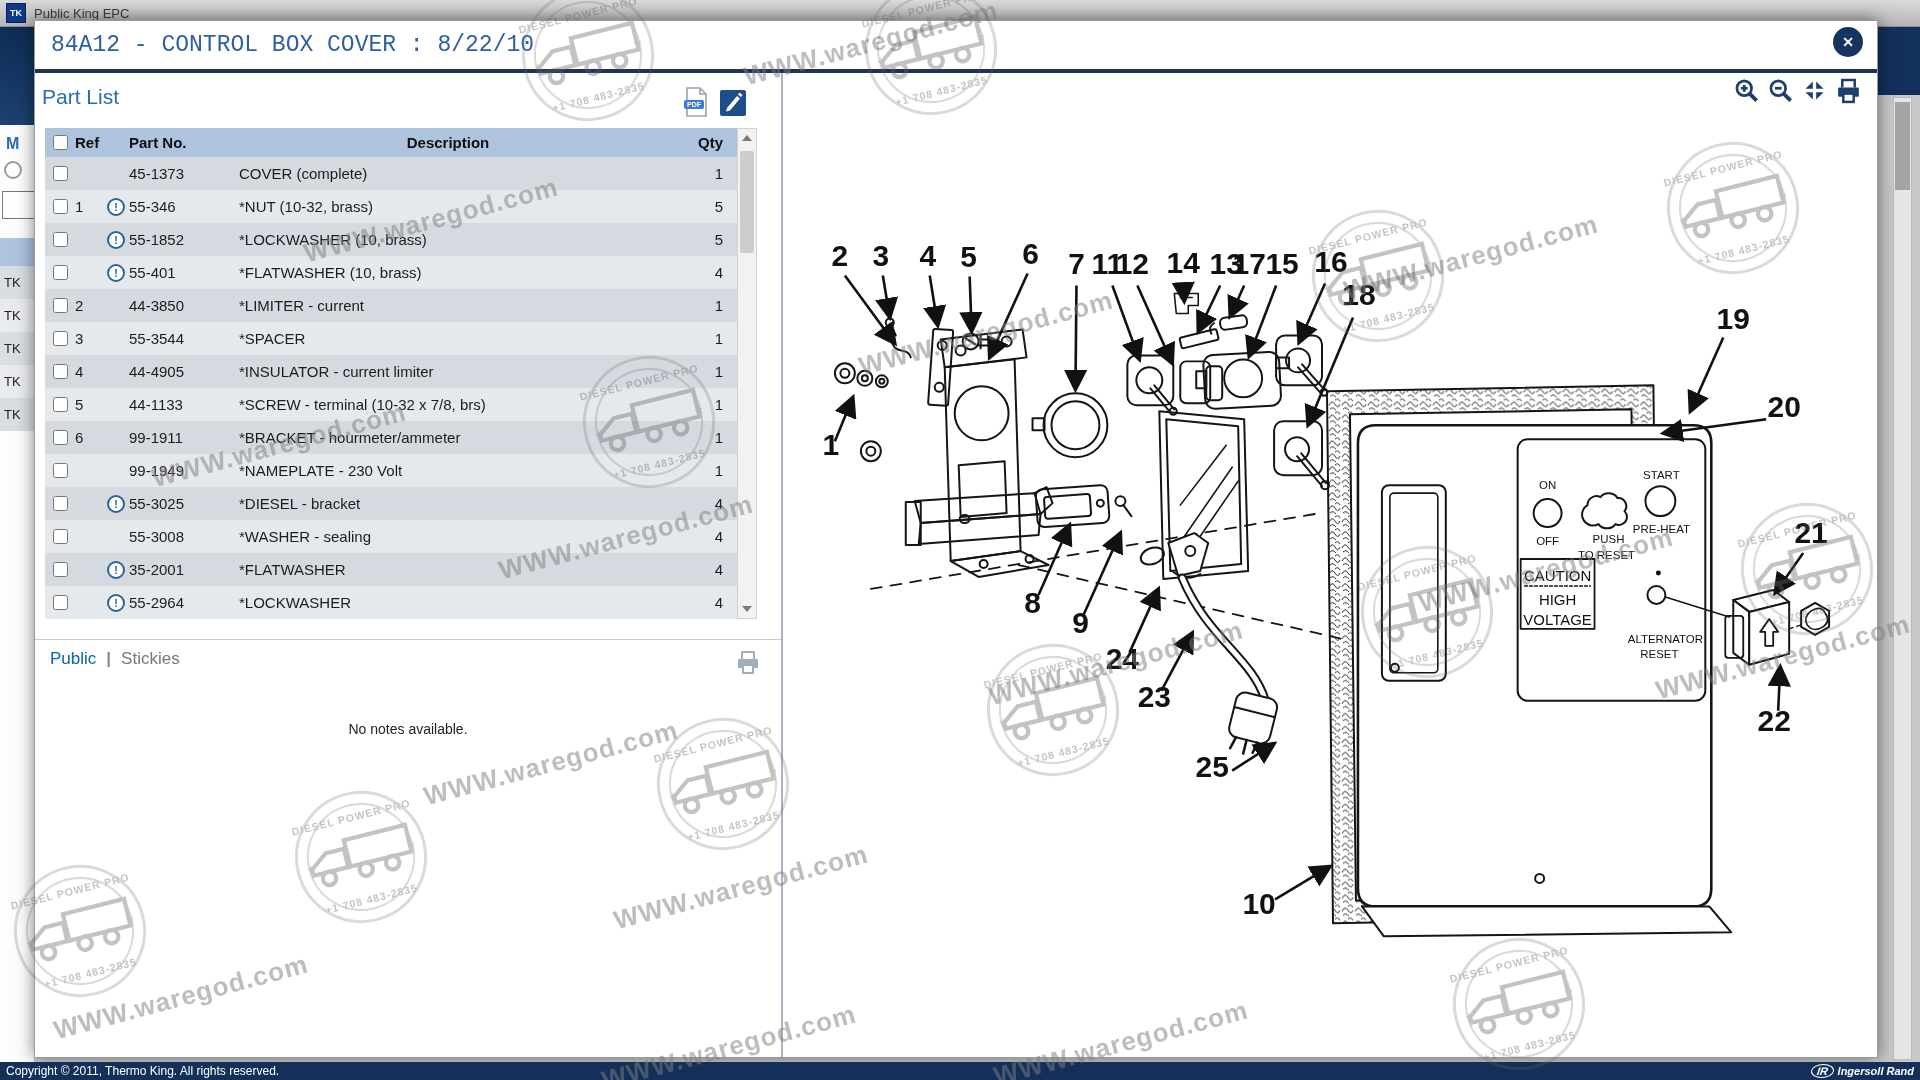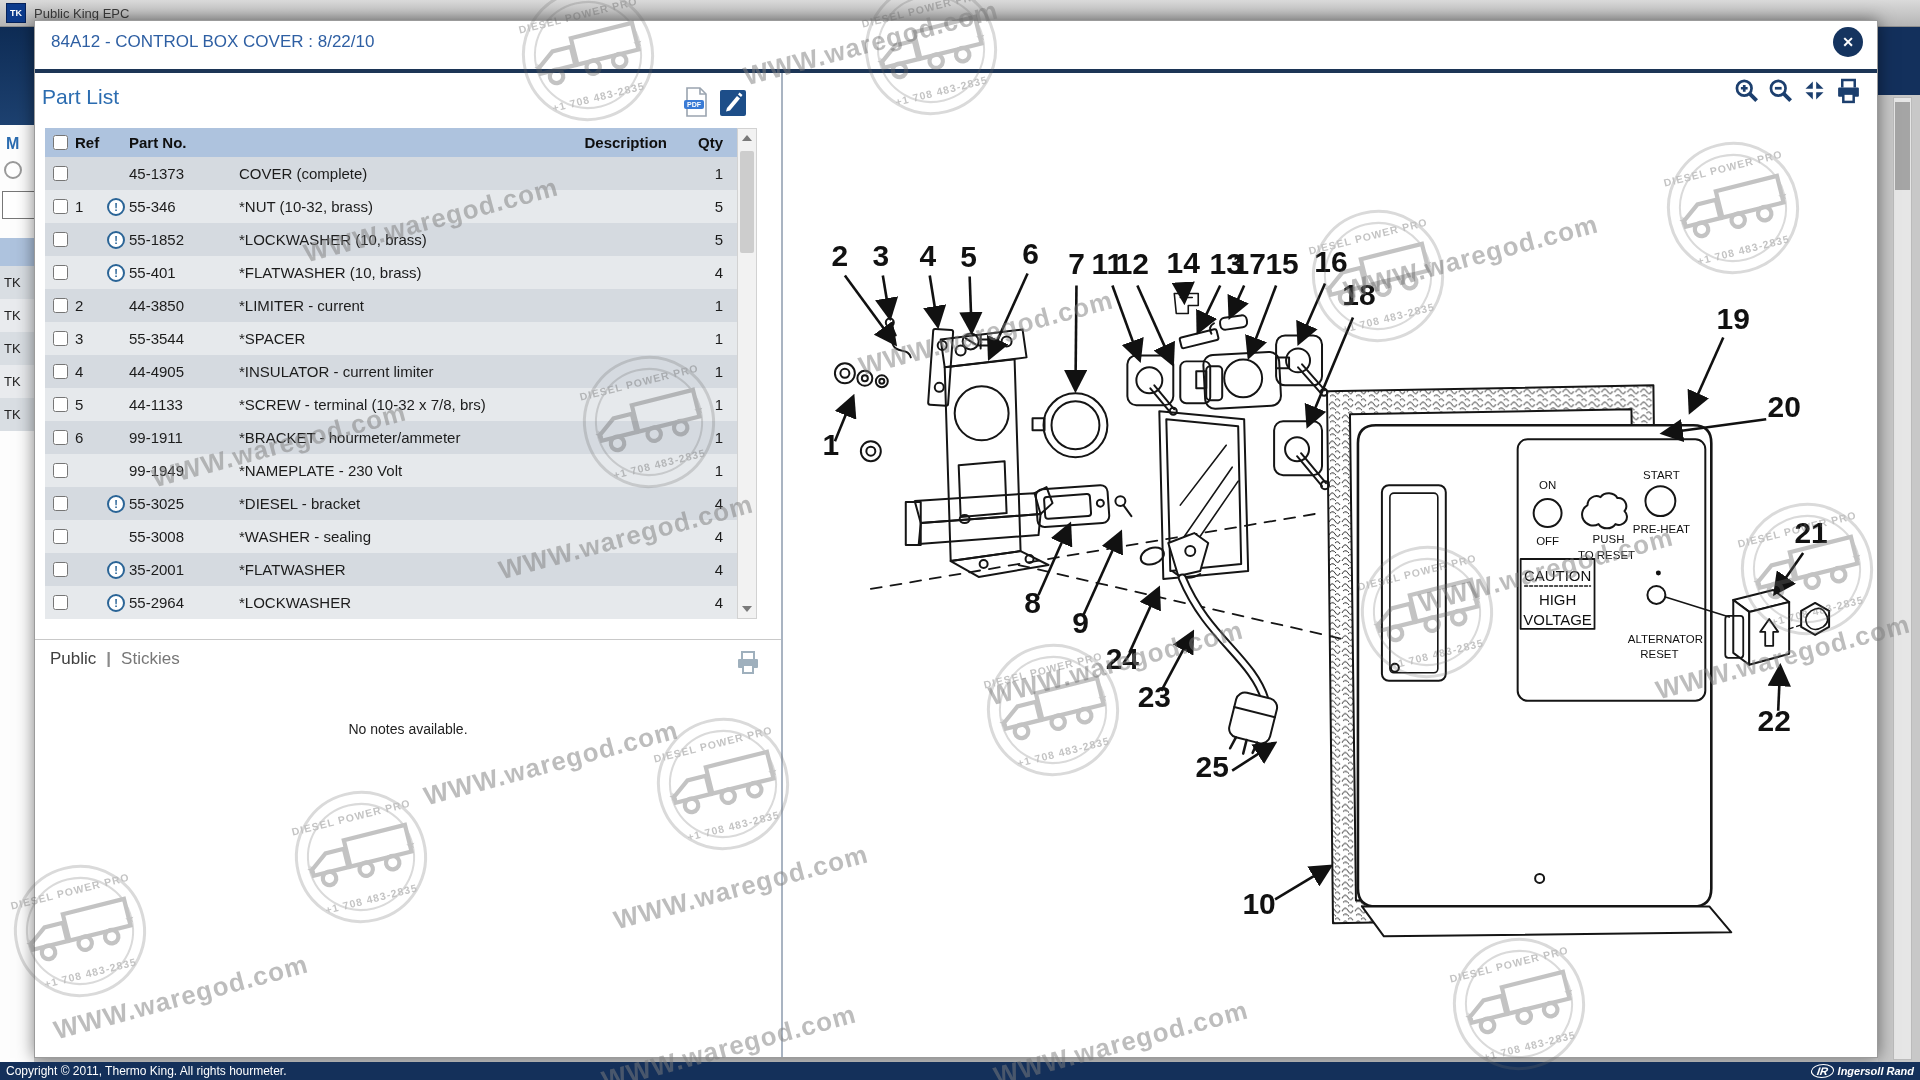--- a/index.html
+++ b/index.html
@@ -16,51 +16,51 @@
   .sliver-input{position:absolute;left:2px;top:66px;width:44px;height:24px;border:1px solid #777;background:#fff;}
   .sliver-band{position:absolute;left:0;top:113px;width:34px;height:28px;background:#aec3de;}
   .sliver-row{position:absolute;left:0;width:34px;height:33px;font-size:13px;color:#222;display:flex;align-items:center;padding-left:4px;box-sizing:border-box;}
   .sr0{background:#d9dee3}.sr1{background:#e9ebee}
   .right-banner{position:absolute;right:0;top:27px;width:42px;height:68px;background:#13305c;z-index:4;}
   .right-area{position:absolute;right:0;top:95px;width:42px;bottom:18px;background:#c8c8c8;z-index:4;}
   .right-scrollbar{position:absolute;right:8px;top:2px;width:17px;bottom:2px;background:#e6e6e6;border:1px solid #bbb;}
   .right-scroll-thumb{position:absolute;top:4px;left:1px;right:1px;height:88px;background:#a5a5a5;}
   
   .modal{position:absolute;left:34px;top:20px;width:1844px;height:1038px;background:#fff;border:1px solid #9b9b9b;box-shadow:0 0 16px rgba(0,0,0,.5);box-sizing:border-box;z-index:10;}
-  .modal-title{position:absolute;left:16px;top:11px;font-size:17px;color:#2e5fa3;}
+  .modal-title{position:absolute;left:16px;top:11px;font-size:23px;color:#2e5fa3;font-family:Liberation Mono, monospace;}
   .modal-rule{position:absolute;left:0;top:48px;width:100%;height:4px;background:#1c3556;}
   .close-btn{position:absolute;right:14px;top:6px;width:30px;height:30px;border-radius:50%;background:#15345f;color:#fff;font-size:14px;font-weight:bold;display:flex;align-items:center;justify-content:center;cursor:pointer;}
   
   .left-pane{position:absolute;left:0;top:52px;width:746px;bottom:0;}
   .pane-sep{position:absolute;left:746px;top:52px;bottom:0;width:2px;background:#a9b4c2;}
   .pl-title{position:absolute;left:7px;top:12px;font-size:21px;color:#2b6cb0;}
   .pl-icons{position:absolute;left:648px;top:14px;display:flex;gap:10px;align-items:center;}
   .part-table{position:absolute;left:10px;top:55px;width:692px;}
   .thead{height:29px;background:#aec3de;display:flex;align-items:center;font-weight:bold;font-size:15px;color:#0f0f0f;}
   .tr{height:33px;display:flex;align-items:center;font-size:15px;color:#1c1c1c;}
   .tbody .tr:nth-child(odd){background:#d5dae0;}
   .tbody .tr:nth-child(even){background:#e6e9ec;}
   .c-cb{width:30px;display:flex;justify-content:center;}
   .c-ref{width:28px;}
   .c-info{width:26px;display:flex;justify-content:center;}
   .c-pn{width:100px;}
   .c-desc{flex:1;padding-left:10px;}
   .c-qty{width:56px;text-align:right;padding-right:14px;}
-  .thead .c-desc{text-align:right;padding-left:0;}
+  .thead .c-desc{text-align:center;padding-left:0;}
   input[type=checkbox]{width:15px;height:15px;margin:0;}
   .info-icon{display:inline-flex;width:14px;height:14px;border:2px solid #2a6496;border-radius:50%;color:#2a6496;font-weight:bold;font-size:11px;align-items:center;justify-content:center;background:#fff;}
   .v-scroll{position:absolute;left:702px;top:55px;width:20px;height:491px;background:#f2f2f2;border:1px solid #d2d2d2;box-sizing:border-box;}
   .sb-btn{position:absolute;left:0;width:18px;height:18px;display:flex;align-items:center;justify-content:center;}
   .sb-up{top:0;} .sb-down{bottom:0;}
   .tri-up{width:0;height:0;border-left:5px solid transparent;border-right:5px solid transparent;border-bottom:6px solid #7a7a7a;}
   .tri-down{width:0;height:0;border-left:5px solid transparent;border-right:5px solid transparent;border-top:6px solid #7a7a7a;}
   .sb-thumb{position:absolute;left:2px;top:22px;width:14px;height:102px;background:#cdcdcd;border-radius:2px;}
   .pane-divider{position:absolute;left:0;top:566px;width:746px;height:1px;background:#c9c9c9;}
   .notes-header{position:absolute;left:15px;top:576px;font-size:17px;display:flex;gap:10px;align-items:center;}
-  .nh-public{color:#404040;} .nh-sep{color:#8a8a8a;font-weight:bold;} .nh-stickies{color:#777;}
+  .nh-public{color:#0369a1;} .nh-sep{color:#8a8a8a;font-weight:bold;} .nh-stickies{color:#777;}
   .notes-print{position:absolute;left:700px;top:576px;}
   .notes-empty{position:absolute;left:0;top:648px;width:746px;text-align:center;font-size:14px;color:#222;}
   
   .dg-toolbar{position:absolute;left:1698px;top:56px;display:flex;gap:7px;align-items:center;}
   .dg-toolbar svg{display:block;}
   .diagram{position:absolute;left:748px;top:52px;width:1096px;height:986px;}
   
   .bottombar{position:absolute;left:0;bottom:0;width:1920px;height:18px;background:#14305a;color:#fff;display:flex;justify-content:space-between;align-items:center;font-size:12px;padding:0 6px;box-sizing:border-box;z-index:20;}
   .ir-wrap{display:flex;align-items:center;gap:4px;font-style:italic;font-weight:bold;font-size:11px;}
   .ir-oval{border:1.5px solid #fff;border-radius:50%;padding:0 5px;transform:skewX(-8deg);}
@@ -590,21 +590,21 @@
       <text x="776" y="508" font-size="15">CAUTION</text>
       <text x="776" y="532" font-size="15">HIGH</text>
       <text x="776" y="552" font-size="15">VOLTAGE</text>
       <text x="884" y="570">ALTERNATOR</text>
       <text x="878" y="585">RESET</text>
     </g>
   </svg>
 </div>
 
 <div class="bottombar">
-  <span>Copyright © 2011, Thermo King. All rights hourmeter.</span>
+  <span>Copyright © 2011, Thermo King. All rights reserved.</span>
   <span class="ir-wrap">
     <span class="ir-oval">IR</span>
     <span>Ingersoll Rand</span>
   </span>
 </div>
 
 <div class="wm-layer">
   <span class="wm-url" style="left:740px;top:28px">WWW.waregod.com</span>
   <span class="wm-url" style="left:300px;top:205px">WWW.waregod.com</span>
   <span class="wm-url" style="left:148px;top:430px">WWW.waregod.com</span>

